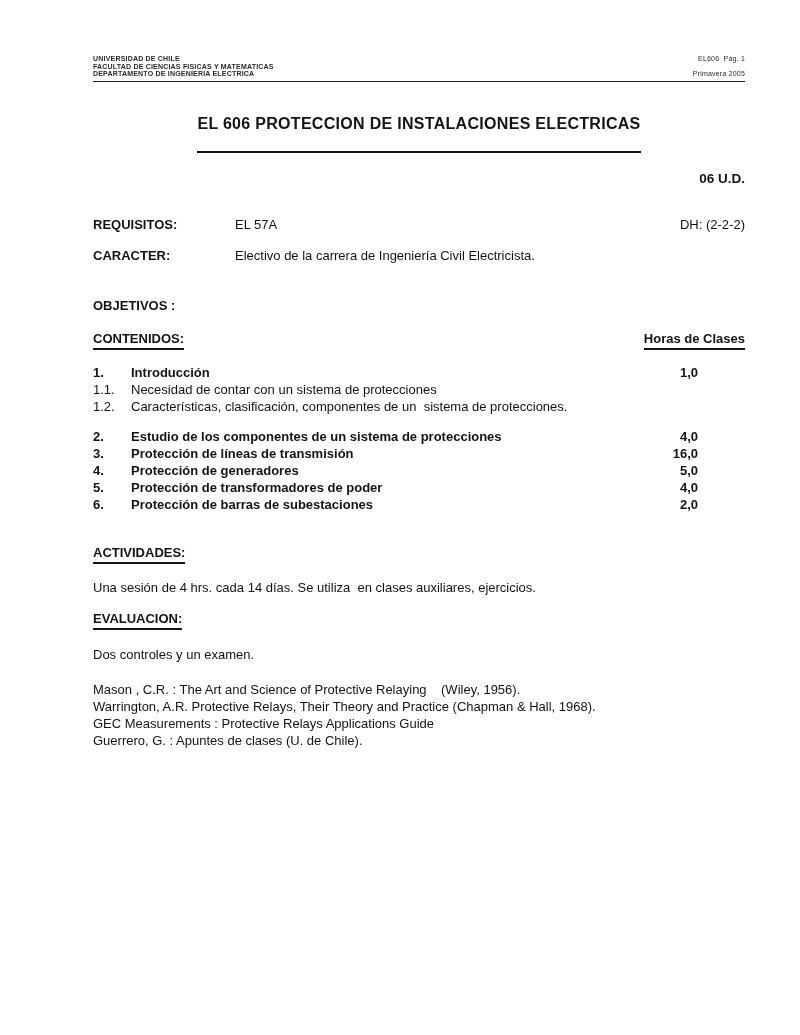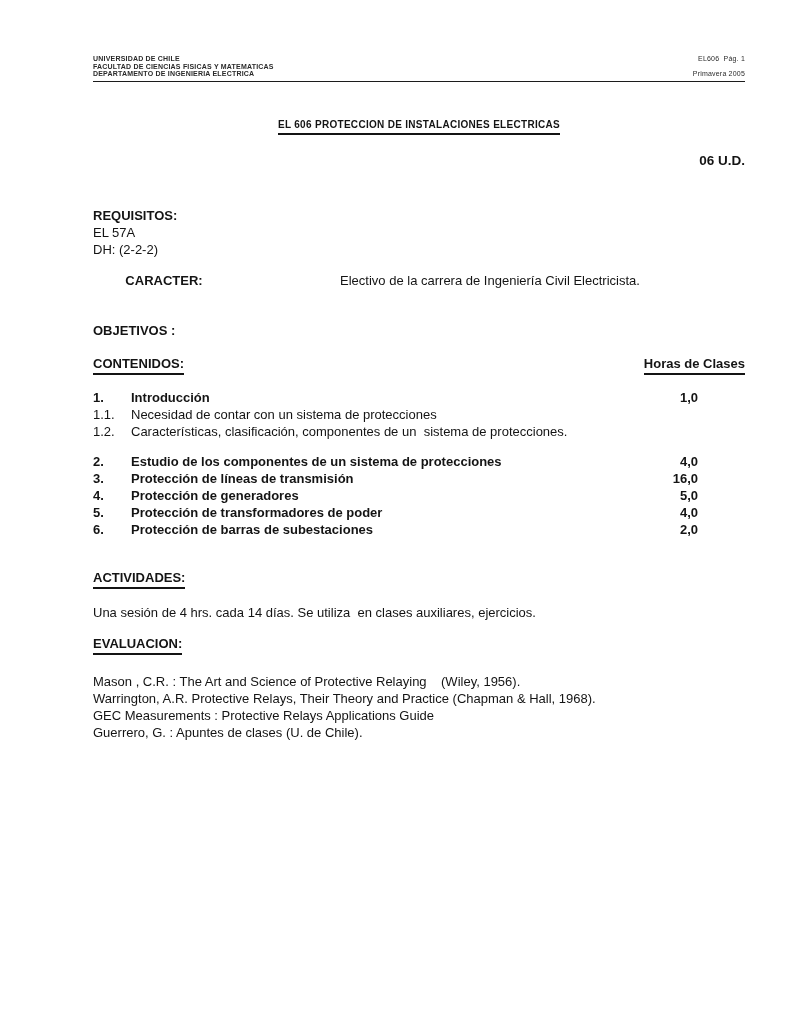--- a/index.html
+++ b/index.html
@@ -19,31 +19,31 @@
 
   
   .hdr{display:flex;justify-content:space-between;align-items:stretch;
        border-bottom:1px solid #1c1c1c;padding-bottom:3px;}
   .hdr-left div{font-size:7px;line-height:7.5px;letter-spacing:.2px;font-weight:bold;color:#2a2a2a;}
   .hdr-right{display:flex;flex-direction:column;justify-content:space-between;text-align:right;}
   .hdr-right div{font-size:7px;line-height:7.5px;letter-spacing:.2px;color:#2a2a2a;}
 
   
   .title-wrap{margin-top:33px;text-align:center;}
-  .title-wrap .u{font-size:10px;font-weight:bold;letter-spacing:.3px;
-                 border-bottom:2px solid #141414;padding-bottom:0;display:inline-block;}
+  .title-wrap .u{font-size:16px;font-weight:bold;letter-spacing:.3px;
+                 border-bottom:2px solid #141414;padding-bottom:19px;display:inline-block;}
   .subtitle{margin-top:17px;text-align:right;font-weight:bold;font-size:13.5px;}
 
   
   .frow{display:flex;}
   .flabel{width:142px;font-weight:bold;flex:none;}
   .fvalue{flex:1;}
   .fright{flex:none;}
-  .m-req{margin-top:38px;flex-direction:column;}
-  .m-car{margin-top:14px;text-align:center;}
+  .m-req{margin-top:29px;}
+  .m-car{margin-top:14px;}
   .m-obj{margin-top:33px;}
 
   
   .cont-head{display:flex;justify-content:space-between;margin-top:16px;}
   .hu{font-weight:bold;border-bottom:2px solid #141414;padding-bottom:1px;display:inline-block;}
   .crow{display:flex;}
   .cnum{width:38px;flex:none;}
   .ctext{flex:1;padding-right:8px;}
   .chours{width:110px;flex:none;text-align:right;padding-right:47px;box-sizing:border-box;}
   .bold{font-weight:bold;}
@@ -148,20 +148,21 @@
   </div>
 
   <div class="m-act">
     <span class="sec-head" data-bind="actividades.heading">ACTIVIDADES:</span>
   </div>
   <div class="m-act-p" data-bind="actividades.text">Una sesión de 4 hrs. cada 14 días. Se utiliza  en clases auxiliares, ejercicios.</div>
 
   <div class="m-eva">
     <span class="sec-head" data-bind="evaluacion.heading">EVALUACION:</span>
   </div>
+  <div class="m-eva-p" data-bind="evaluacion.text">Dos controles y un examen.</div>
 
   <div class="m-bib-l">
     <div data-bind="bibliografia.lines.0">Mason , C.R. : The Art and Science of Protective Relaying    (Wiley, 1956).</div>
     <div data-bind="bibliografia.lines.1">Warrington, A.R. Protective Relays, Their Theory and Practice (Chapman &amp; Hall, 1968).</div>
     <div data-bind="bibliografia.lines.2">GEC Measurements : Protective Relays Applications Guide</div>
     <div data-bind="bibliografia.lines.3">Guerrero, G. : Apuntes de clases (U. de Chile).</div>
   </div>
 
 </div>
 

